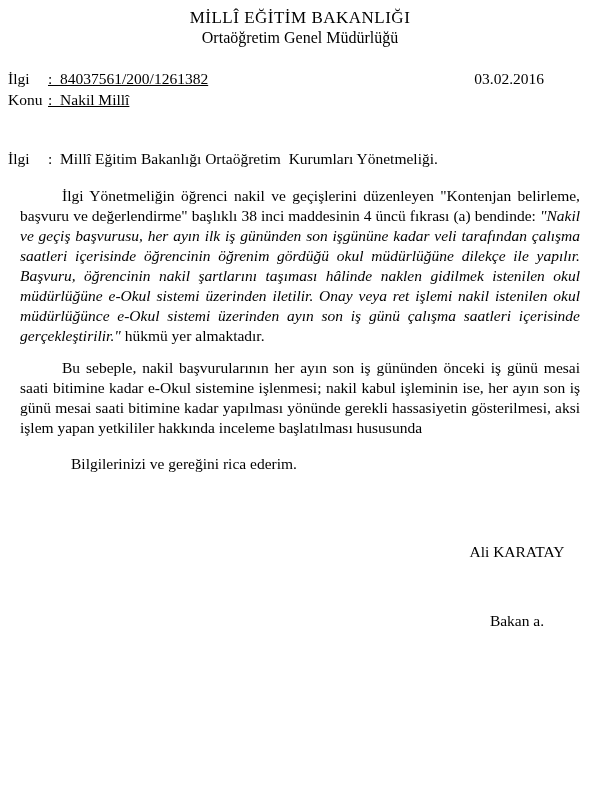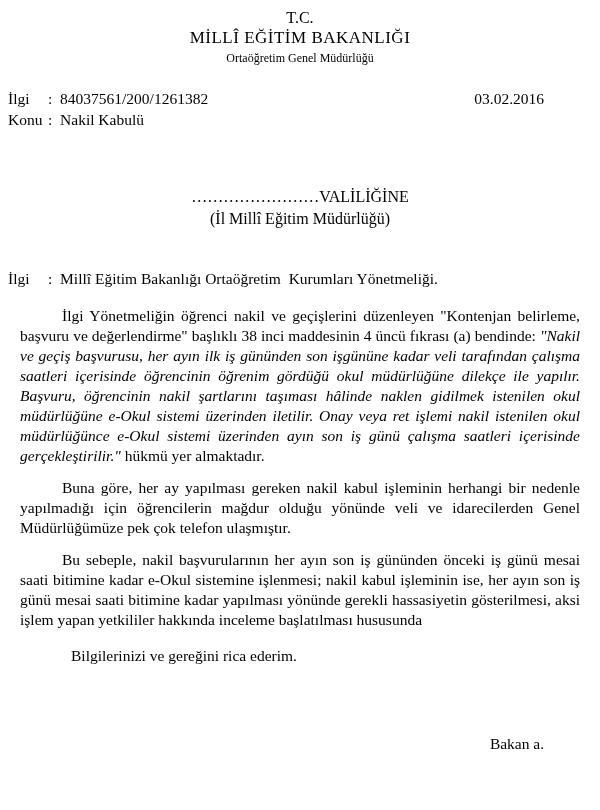--- a/index.html
+++ b/index.html
@@ -12,27 +12,27 @@
     font-size:15.5px;
     box-sizing:border-box;
     padding:8px 8px 0 8px;
     position:relative;
     overflow:hidden;
   }
   
   .letterhead { text-align:center; line-height:20px; }
   .letterhead .l1 { font-size:16px; }
   .letterhead .l2 { font-size:17px; letter-spacing:0.5px;font-family:Liberation Serif, serif; }
-  .letterhead .l3 { font-size:12px; }
+  .letterhead .l3 { font-size:16px; }
 
   
   .meta { margin-top:20px; line-height:21px; }
   .meta-row { display:flex; }
   .meta-label { width:40px; flex:0 0 auto; }
-  .meta-value { white-space:pre-wrap; }
+  .meta-value { white-space:pre-wrap;text-decoration:underline; }
   .letter-date { margin-left:auto; margin-right:48px;text-align:center; }
 
   
   .addressee { margin-top:56px; text-align:center; line-height:22px; font-size:16px; }
 
   
   .ilgi { display:flex; margin-top:38px; line-height:21px; }
   .ilgi-label { width:40px; flex:0 0 auto; }
   .ilgi-value { white-space:pre-wrap; }
 
@@ -50,52 +50,47 @@
     line-height:23px;
     white-space:pre-wrap;
   }
 </style>
 </head>
 <body>
 
 <div class="page">
 
   <div class="letterhead">
-    <div class="l1">T.C.</div>
     <div class="l2">MİLLÎ EĞİTİM BAKANLIĞI</div>
     <div class="l3">Ortaöğretim Genel Müdürlüğü</div>
   </div>
 
   <div class="meta">
     <div class="meta-row">
       <span class="meta-label">İlgi</span>
       <span class="meta-value">:  84037561/200/1261382</span>
       <span class="letter-date">03.02.2016</span>
     </div>
     <div class="meta-row">
       <span class="meta-label">Konu</span>
-      <span class="meta-value">:  Nakil Kabulü</span>
+      <span class="meta-value">:  Nakil Millî</span>
     </div>
   </div>
 
-  <div class="addressee">
-    <div>……………………VALİLİĞİNE</div>
-    <div>(İl Millî Eğitim Müdürlüğü)</div>
-  </div>
 
   <div class="ilgi">
     <span class="ilgi-label">İlgi</span>
     <span class="ilgi-value">:  Millî Eğitim Bakanlığı Ortaöğretim  Kurumları Yönetmeliği.</span>
   </div>
 
   <div class="body-text">
     <p class="para"><span>İlgi Yönetmeliğin öğrenci nakil ve geçişlerini düzenleyen "Kontenjan belirleme, başvuru ve değerlendirme" başlıklı 38 inci maddesinin 4 üncü fıkrası (a) bendinde: </span><span class="quote-italic">"Nakil ve geçiş başvurusu, her ayın ilk iş gününden son işgününe kadar veli tarafından çalışma saatleri içerisinde öğrencinin öğrenim gördüğü okul müdürlüğüne dilekçe ile yapılır. Başvuru, öğrencinin nakil şartlarını taşıması hâlinde naklen gidilmek istenilen okul müdürlüğüne e-Okul sistemi üzerinden iletilir. Onay veya ret işlemi nakil istenilen okul müdürlüğünce e-Okul sistemi üzerinden ayın son iş günü çalışma saatleri içerisinde gerçekleştirilir."</span><span> hükmü yer almaktadır.</span></p>
-    <p class="para">Buna göre, her ay yapılması gereken nakil kabul işleminin herhangi bir nedenle yapılmadığı için öğrencilerin mağdur olduğu yönünde veli ve idarecilerden Genel Müdürlüğümüze pek çok telefon ulaşmıştır.</p>
     <p class="para">Bu sebeple, nakil başvurularının her ayın son iş gününden önceki iş günü mesai saati bitimine kadar e-Okul sistemine işlenmesi; nakil kabul işleminin ise, her ayın son iş günü mesai saati bitimine kadar yapılması yönünde gerekli hassasiyetin gösterilmesi, aksi işlem yapan yetkililer hakkında inceleme başlatılması hususunda</p>
     <p class="closing">Bilgilerinizi ve gereğini rica ederim.</p>
   </div>
 
   <div class="signature">
+    <div>Ali KARATAY</div>
     <div>Bakan a.</div>
     
   </div>
 
 </div>
 
 </body></html>

